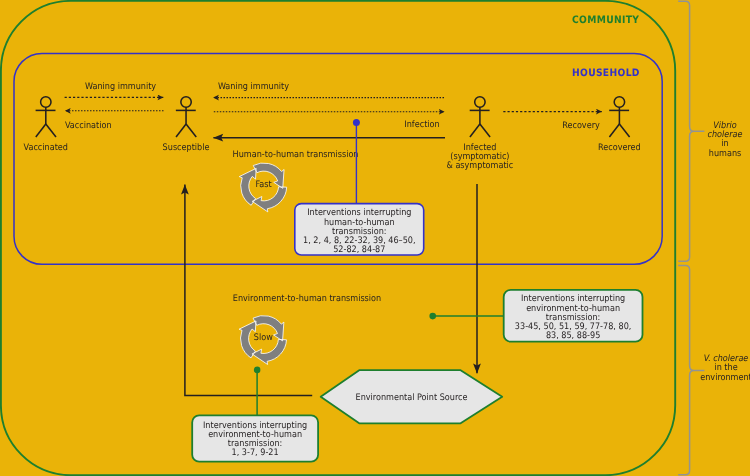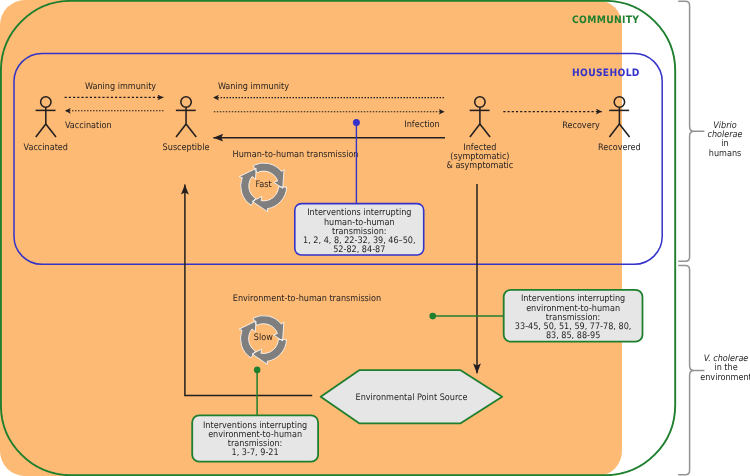--- a/index.html
+++ b/index.html
@@ -1,19 +1,19 @@
 <!DOCTYPE html>
 <html><head>
 <meta charset="utf-8">
 <style>
   html,body{margin:0;padding:0;background:#ffffff;}
   body{width:750px;height:476px;overflow:hidden;
        font-family:"DejaVu Sans",sans-serif;}
-  #stage{position:relative;width:622px;height:476px;background:#fdba74;
-         -webkit-font-smoothing:antialiased;text-rendering:geometricPrecision;border-radius:25px;}
+  #stage{position:relative;width:750px;height:476px;background:#eab308;
+         -webkit-font-smoothing:antialiased;text-rendering:geometricPrecision;}
   #art{position:absolute;left:0;top:0;}
   .tx{font-family:"DejaVu Sans",sans-serif;font-stretch:condensed;
       fill:#231f20;font-size:9px;}
   .tc{text-anchor:middle;}
   .hdr{font-weight:bold;font-size:10.2px;letter-spacing:0.35px;}
   .ital{font-style:italic;}
 </style>
 </head>
 <body>
 

